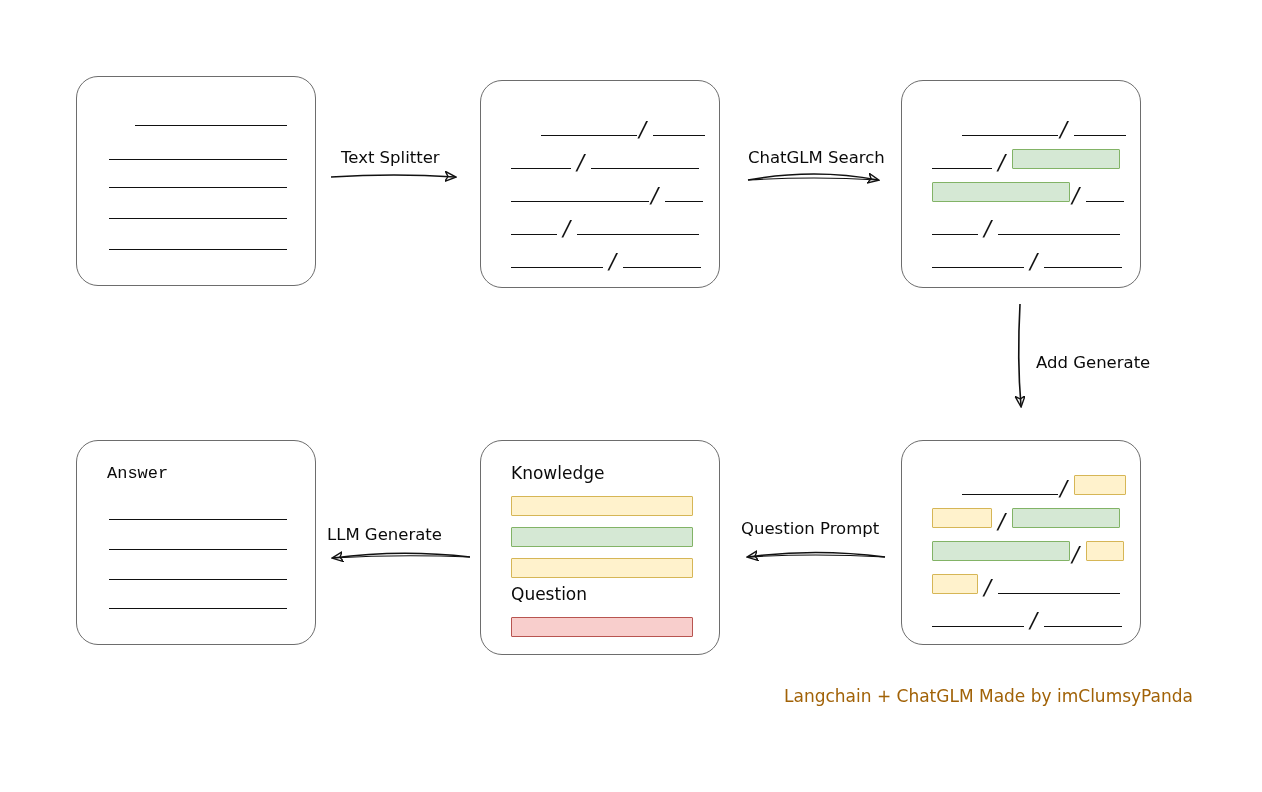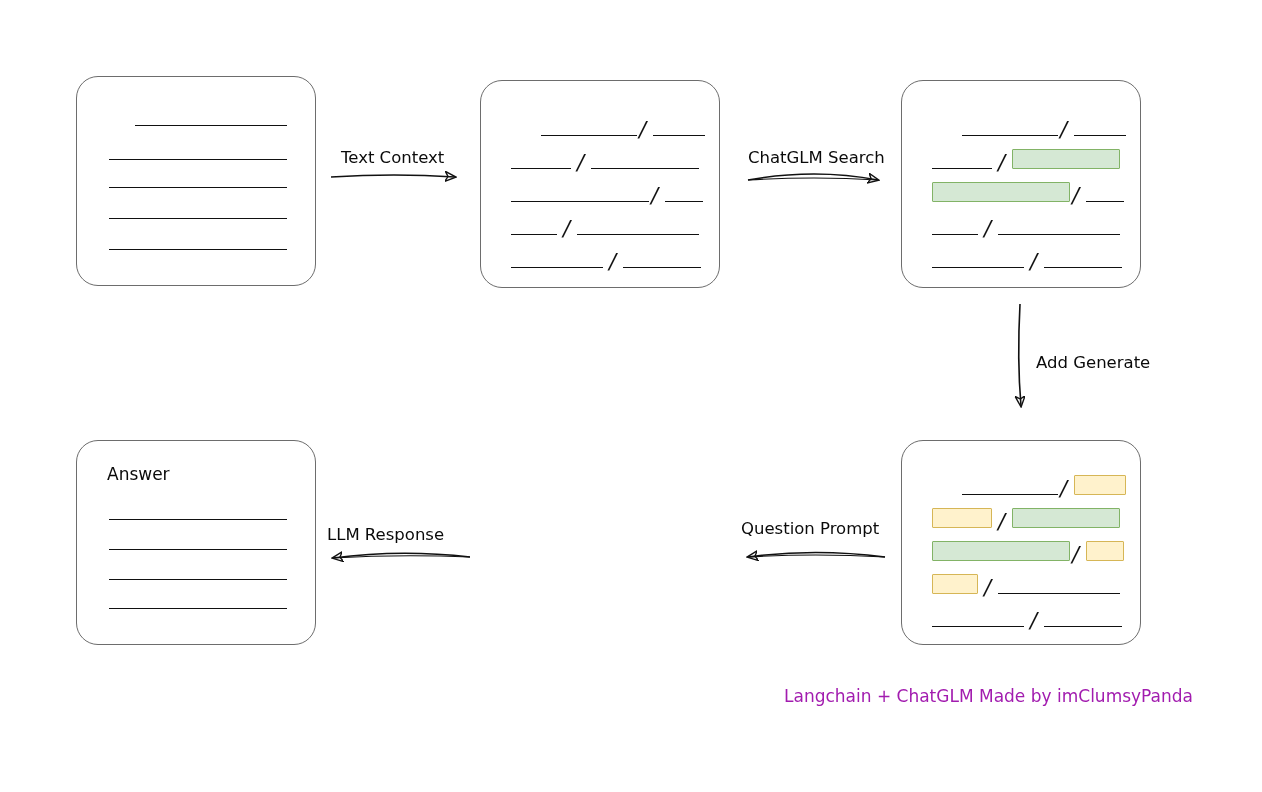--- a/index.html
+++ b/index.html
@@ -99,21 +99,21 @@
     position: absolute;
     font-family: "DejaVu Sans", "Liberation Sans", sans-serif;
     font-size: 16.5px;
     color: #0a0a0a;
     white-space: nowrap;
   }
   .footer-label {
     position: absolute;
     font-family: "DejaVu Sans", "Liberation Sans", sans-serif;
     font-size: 17px;
-    color: #a21caf;
+    color: #a16207;
     white-space: nowrap;
   }
   svg.arrows {
     position: absolute;
     left: 0; top: 0;
     width: 1262px;
     height: 792px;
     pointer-events: none;
   }
 </style>
@@ -152,25 +152,25 @@
       <path d="M885,557 Q815,548 748,557" fill="none" stroke="#111" stroke-width="1.6" marker-end="url(#ahl)"></path>
       <path d="M885,557 Q815,553 748,557" fill="none" stroke="#111" stroke-width="1.1"></path>
     </g>
 
     <g>
       <path d="M470,557 Q400,549 333,558" fill="none" stroke="#111" stroke-width="1.6" marker-end="url(#ahl)"></path>
       <path d="M470,557 Q400,554 333,558" fill="none" stroke="#111" stroke-width="1.1"></path>
     </g>
   </svg>
 
-  <div class="edge-label" style="left:341px; top:148px;">Text Context</div>
+  <div class="edge-label" style="left:341px; top:148px;">Text Splitter</div>
   <div class="edge-label" style="left:748px; top:148px;">ChatGLM Search</div>
   <div class="edge-label" style="left:1036px; top:353px;">Add Generate</div>
   <div class="edge-label" style="left:741px; top:519px;">Question Prompt</div>
-  <div class="edge-label" style="left:327px; top:525px;">LLM Response</div>
+  <div class="edge-label" style="left:327px; top:525px;">LLM Generate</div>
 
   <div class="doc-box" style="left:76px; top:76px; width:240px; height:210px;">
     <div class="rule-row" style="left:0; top:48px;">
       <div class="rule" style="left:58px; width:152px;"></div>
     </div>
     <div class="rule-row" style="left:0; top:82px;">
       <div class="rule" style="left:32px; width:178px;"></div>
     </div>
     <div class="rule-row" style="left:0; top:110px;">
       <div class="rule" style="left:32px; width:178px;"></div>
@@ -275,23 +275,34 @@
       <div class="seg line" style="left:96px; width:122px;"></div>
     </div>
 
     <div class="split-row" style="left:0; top:164px; width:240px;">
       <div class="seg line" style="left:30px; width:92px;"></div>
       <div class="slash" style="left:128px;">/</div>
       <div class="seg line" style="left:142px; width:78px;"></div>
     </div>
   </div>
 
+  <div class="doc-box" style="left:480px; top:440px; width:240px; height:215px;">
+    <div class="box-title" style="left:30px; top:22px;">Knowledge</div>
+
+    <div class="bar" style="left:30px; top:55px; width:182px; background:#fff2cc; border-color:#d6b656;"></div>
+    <div class="bar" style="left:30px; top:86px; width:182px; background:#d5e8d4; border-color:#82b366;"></div>
+    <div class="bar" style="left:30px; top:117px; width:182px; background:#fff2cc; border-color:#d6b656;"></div>
+
+    <div class="box-title" style="left:30px; top:143px;">Question</div>
+
+    <div class="bar" style="left:30px; top:176px; width:182px; background:#f8cecc; border-color:#b85450;"></div>
+  </div>
 
   <div class="doc-box" style="left:76px; top:440px; width:240px; height:205px;">
-    <div class="box-title" style="left:30px; top:23px;">Answer</div>
+    <div class="box-title" style="left:30px; top:23px;font-family:Liberation Mono, monospace;">Answer</div>
     <div class="rule-row" style="left:0; top:78px;">
       <div class="rule" style="left:32px; width:178px;"></div>
     </div>
     <div class="rule-row" style="left:0; top:108px;">
       <div class="rule" style="left:32px; width:178px;"></div>
     </div>
     <div class="rule-row" style="left:0; top:138px;">
       <div class="rule" style="left:32px; width:178px;"></div>
     </div>
     <div class="rule-row" style="left:0; top:167px;">

